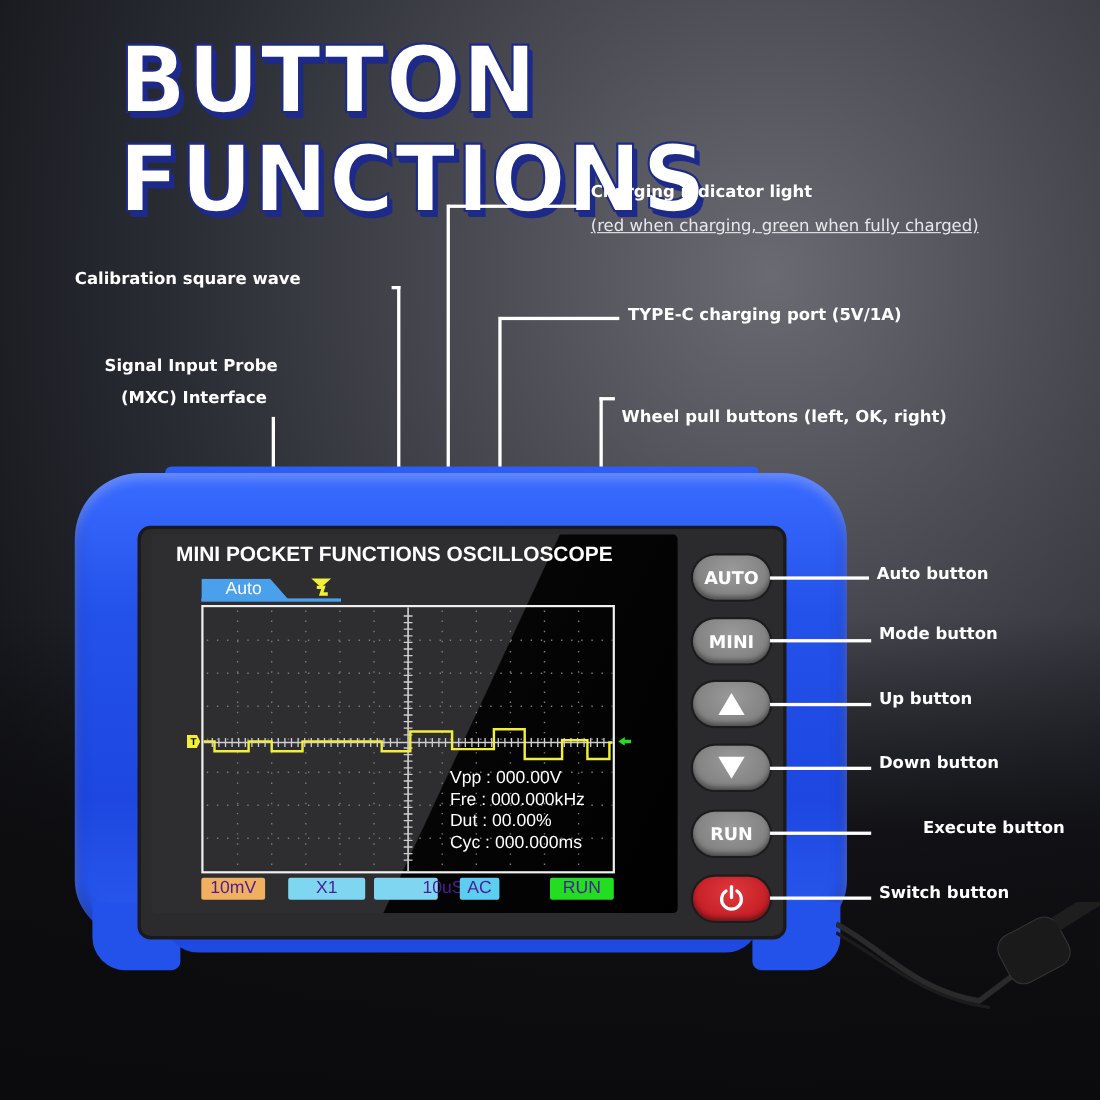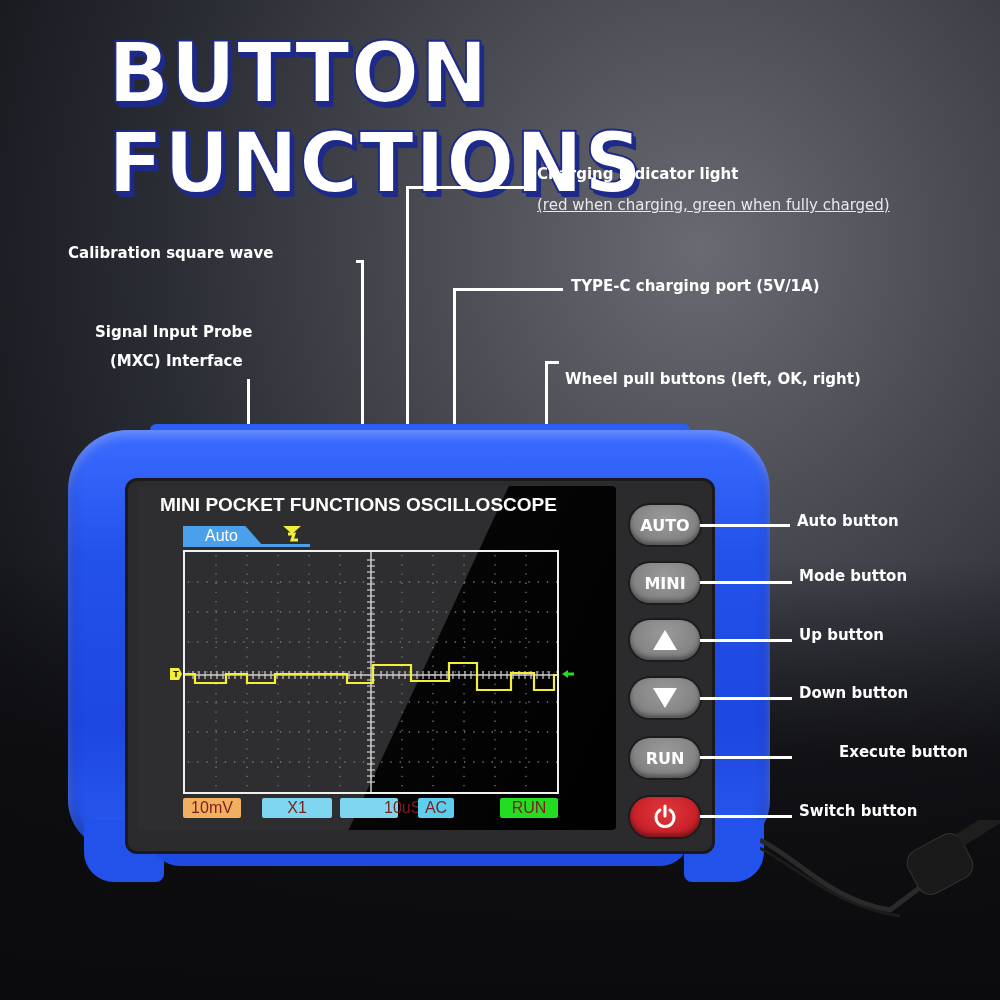--- a/index.html
+++ b/index.html
@@ -48,21 +48,21 @@
   .screen-title { position: absolute; left: 22px; top: 8px; font-family: "Liberation Sans", sans-serif; font-weight: bold; font-size: 19px; color: #ffffff; letter-spacing: 0; }
   .mode-tab { position: absolute; left: 45px; top: 40px; width: 80px; height: 20px; background: #4aa0ea; clip-path: polygon(0 0, 78% 0, 100% 100%, 0 100%); }
   .mode-tab-text { position: absolute; left: 67px; top: 41px; font-family: "Liberation Sans", sans-serif; font-size: 16px; color: #ffffff; }
   .mode-underline { position: absolute; left: 45px; top: 58px; width: 127px; height: 3px; background: #4aa0ea; }
   .trig-icon { position: absolute; left: 143px; top: 38px; width: 22px; height: 20px; }
   .grid {
     position: absolute; left: 45px; top: 64px; width: 376px; height: 244px;
     border: 2px solid #f0f0f0;
   }
   .meas { position: absolute; font-family: "Liberation Sans", sans-serif; font-size: 16px; color: #ffffff; line-height: 19.5px; white-space: pre; }
-  .chip { position: absolute; top: 312px; height: 20px; font-family: "Liberation Sans", sans-serif; font-size: 16px; color: #7f1d1d; text-align: center; line-height: 20px; border-radius: 2px; }
+  .chip { position: absolute; top: 312px; height: 20px; font-family: "Liberation Sans", sans-serif; font-size: 16px; color: #4c1d95; text-align: center; line-height: 20px; border-radius: 2px; }
 
   .hw-btn {
     position: absolute; left: 630px; width: 70px; height: 40px; border-radius: 20px;
     background: radial-gradient(ellipse at 50% 35%, #9a9a9a 0%, #858585 60%, #6d6d6d 100%);
     box-shadow: 0 0 0 2px #1c1c1c, inset 0 -3px 4px rgba(0,0,0,0.35);
     display: flex; align-items: center; justify-content: center;
     color: #ffffff; font-family: "DejaVu Sans", sans-serif; font-weight: bold; font-size: 16px;
   }
   .hw-btn.red { background: radial-gradient(ellipse at 50% 35%, #e0383c 0%, #c9222a 60%, #a3161c 100%); }
   .strap { position: absolute; }
@@ -242,20 +242,21 @@
           <line x1="334" y1="119" x2="334" y2="127"></line>
           <line x1="340" y1="119" x2="340" y2="127"></line>
         <line x1="346" y1="119" x2="346" y2="127"></line>
           <line x1="352" y1="119" x2="352" y2="127"></line>
           <line x1="358" y1="119" x2="358" y2="127"></line>
           <line x1="364" y1="119" x2="364" y2="127"></line>
       </g>
 
       <polyline fill="none" stroke="#f2ee3a" stroke-width="2.2" points="0,122 10,122 10,131 41,131 41,122 62,122 62,131 90,131 90,122 162,122 162,131 188,131 188,113 226,113 226,129 264,129 264,111 292,111 292,138 326,138 326,121 349,121 349,138 369,138 369,123 372,123"></polyline>
     </svg>
+    <div class="meas" style="left:224px; top:146px;"><div>Vpp : 000.00V</div><div>Fre : 000.000kHz</div><div>Dut : 00.00%</div><div>Cyc : 000.000ms</div></div>
   </div>
 
   <div style="position:absolute; left:32px; top:182px; width:12px; height:12px; background:#f2ee3a; color:#000; font-size:9px; font-weight:bold; line-height:12px; text-align:center; clip-path:polygon(0 0,75% 0,100% 50%,75% 100%,0 100%); font-family:'Liberation Sans',sans-serif;">T</div>
   <div style="position:absolute; left:424px; top:184px; width:12px; height:8px; background:#22dd22; clip-path:polygon(0 50%,50% 0,50% 30%,100% 30%,100% 70%,50% 70%,50% 100%);"></div>
 
   <div class="chip" style="left:45px; width:58px; background:#f0b060;">10mV</div>
   <div class="chip" style="left:124px; width:70px; background:#7fd6f0;">X1</div>
   <div class="chip" style="left:202px; width:58px; background:#7fd6f0;padding-left:44px;">10uS</div>
   <div class="chip" style="left:280px; width:36px; background:#5ccfee;">AC</div>
   <div class="chip" style="left:362px; width:58px; background:#22dd22;">RUN</div>

